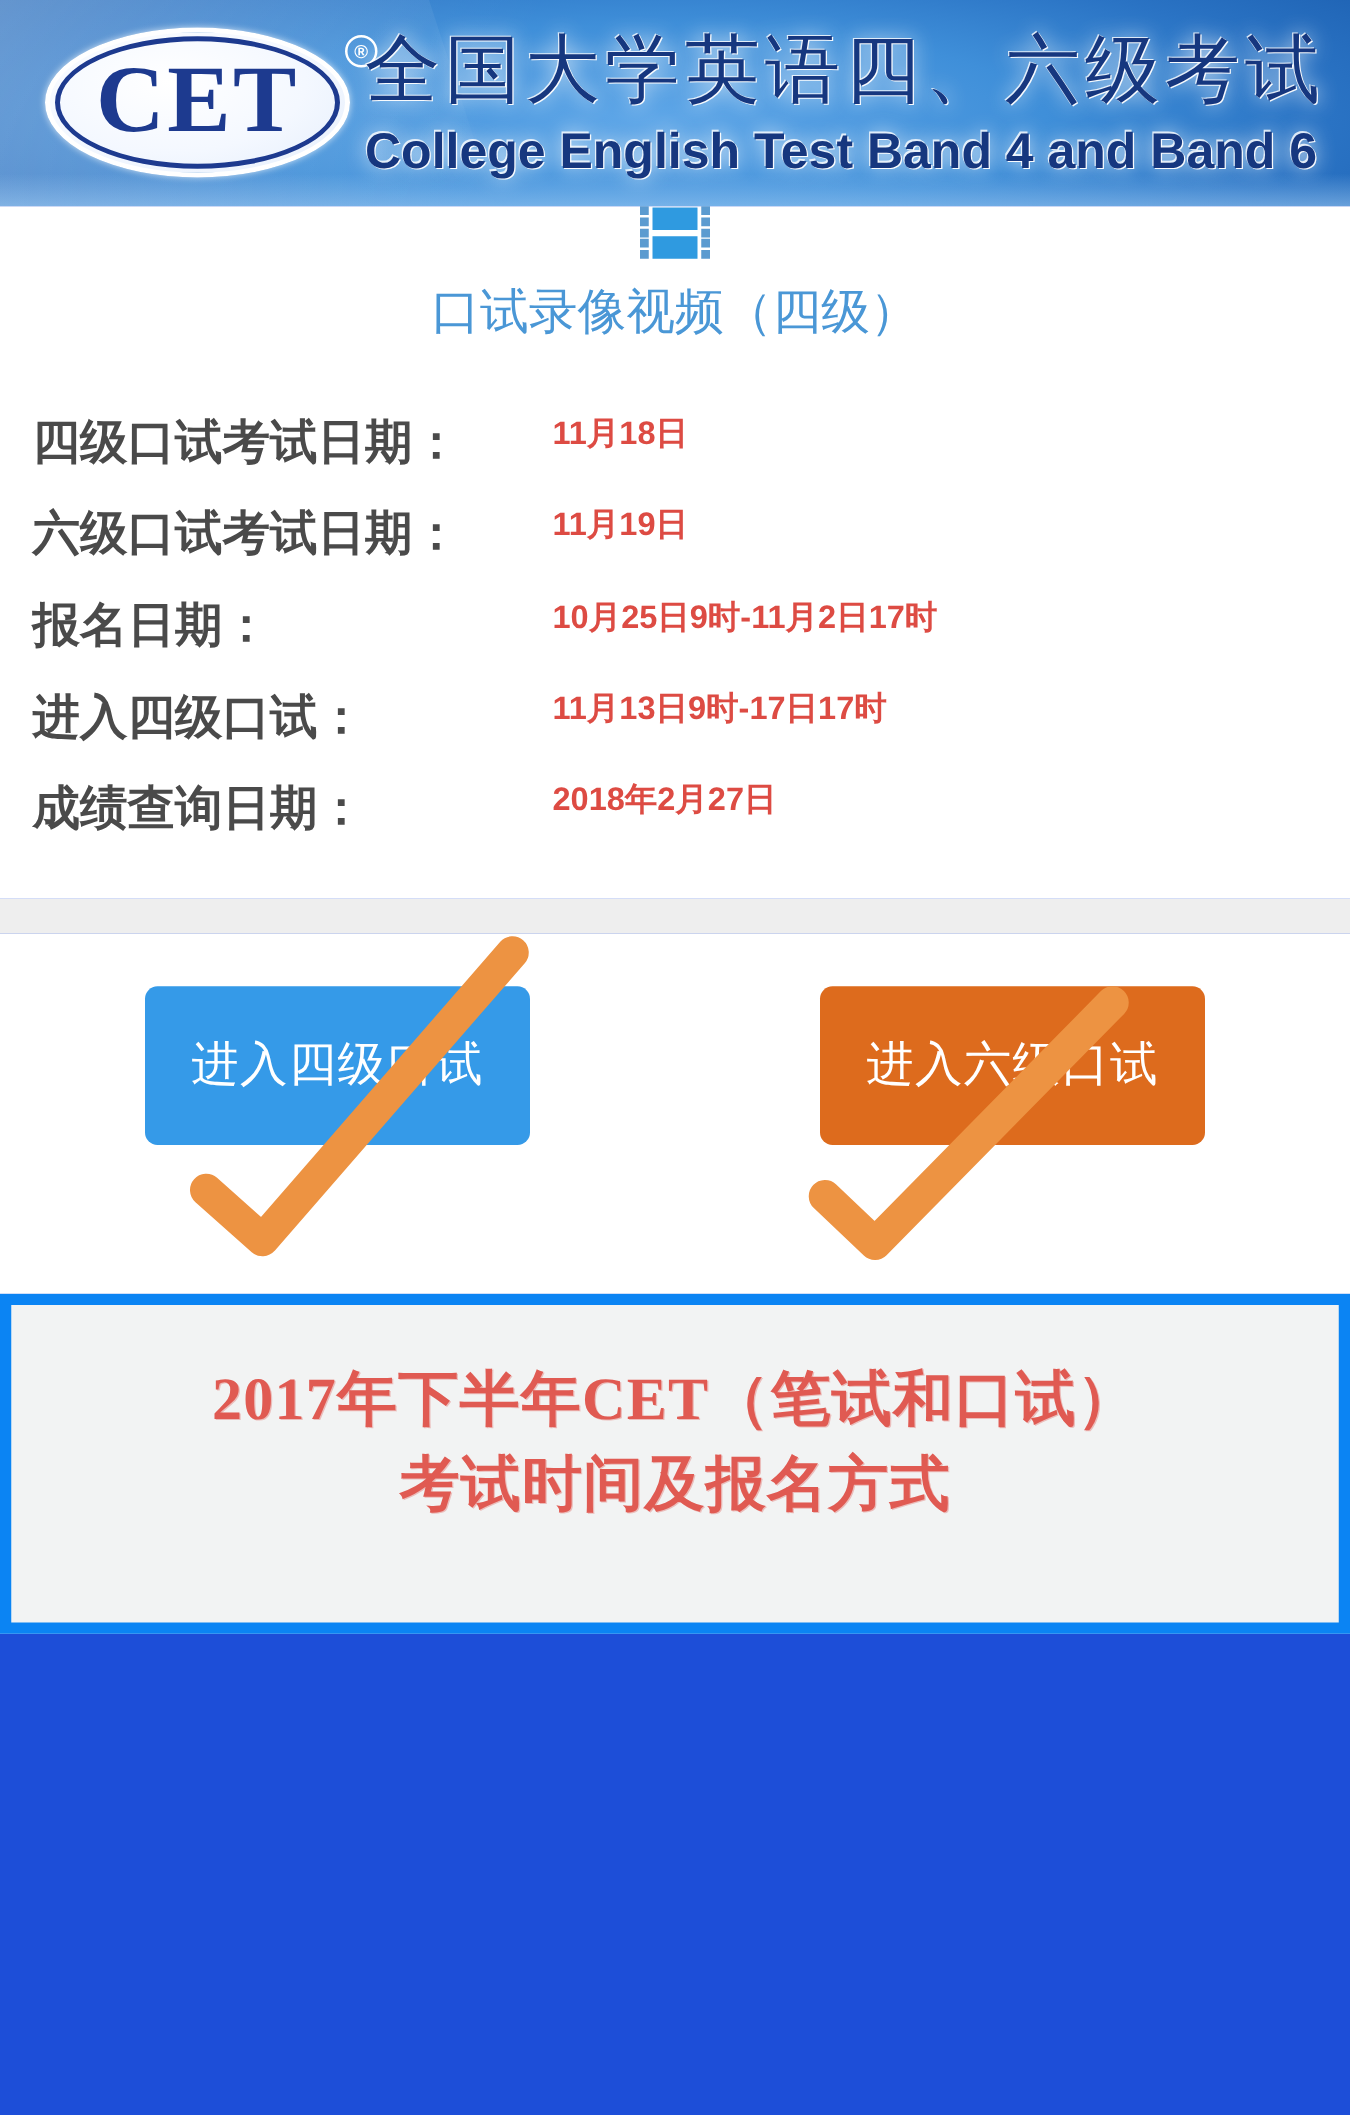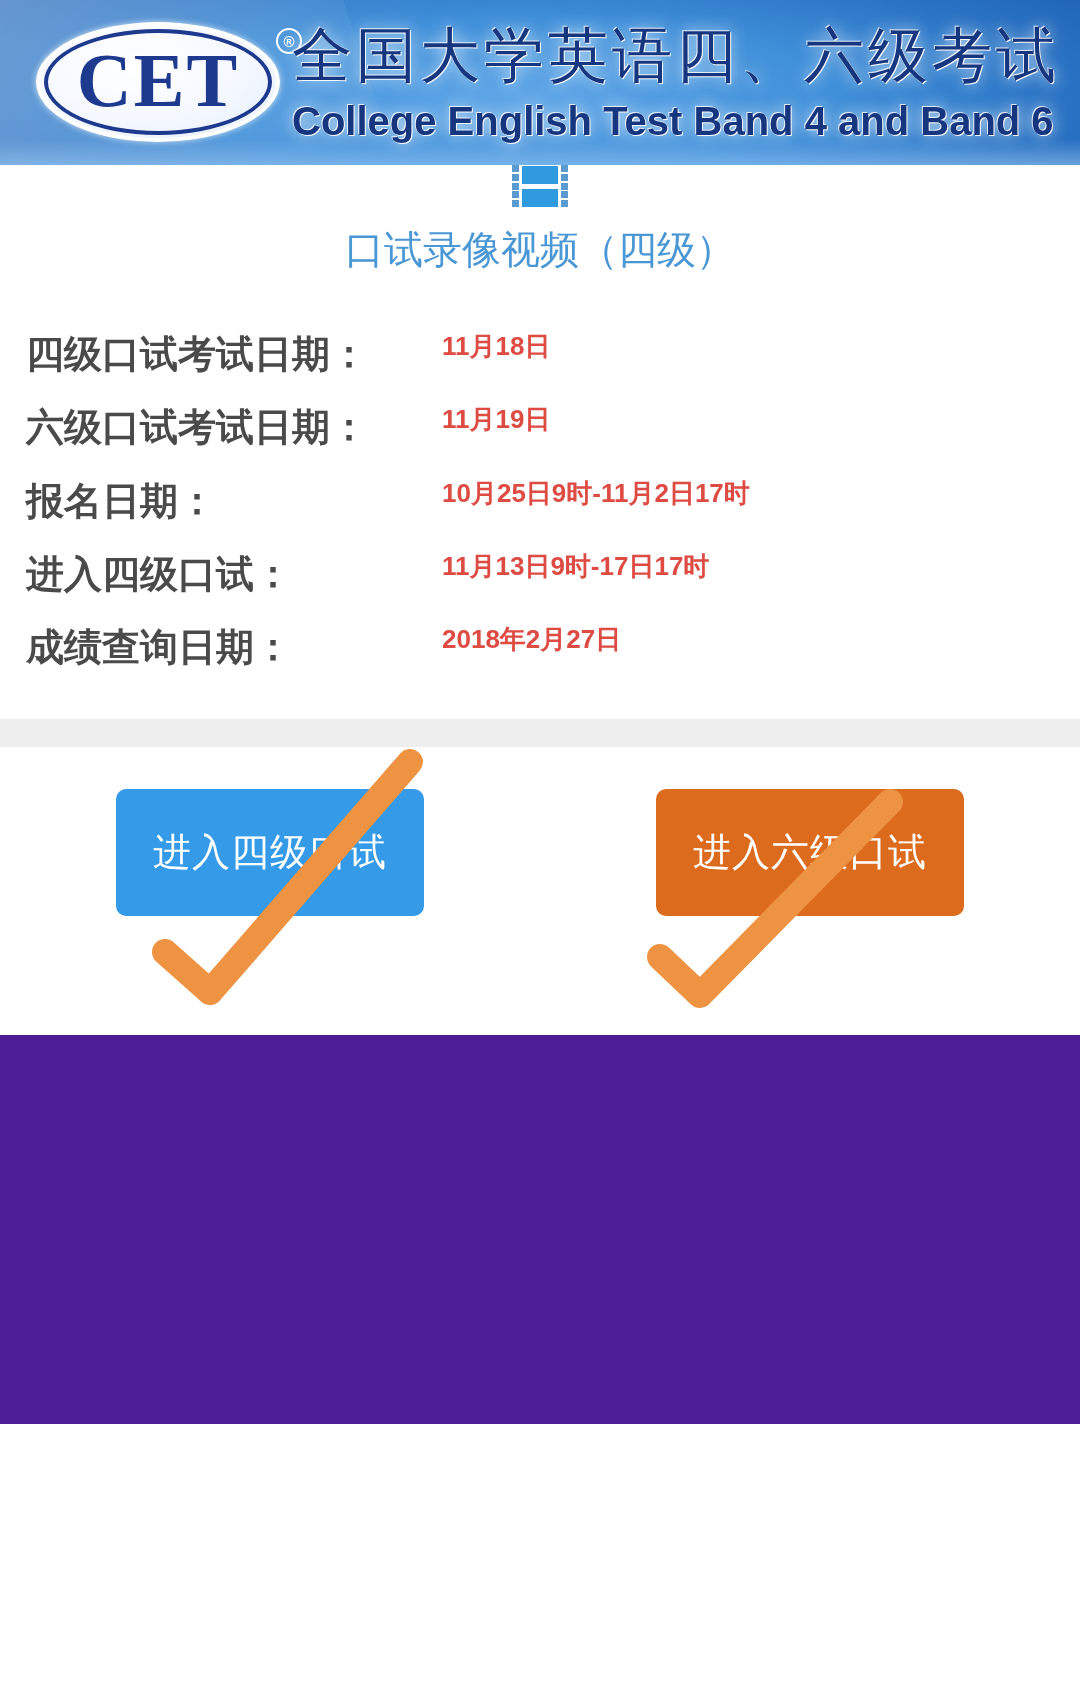--- a/index.html
+++ b/index.html
@@ -8,22 +8,22 @@
     width: 1080px;
     height: 1692px;
     background: #ffffff;
     font-family: "Liberation Sans", "DejaVu Sans", sans-serif;
     overflow: hidden;
   }
 
   #page {
     position: relative;
     width: 1080px;
-    height: 1424px;
-    background: #4c1d95;
+    height: 1692px;
+    background: #1d4ed8;
   }
 
   
   .header-banner {
     position: relative;
     width: 1080px;
     height: 165px;
     overflow: hidden;
     background:
       linear-gradient(115deg, rgba(255,255,255,0.14) 0%, rgba(255,255,255,0) 38%),
@@ -403,16 +403,20 @@
     </div>
 
     <svg class="annotation-layer" viewBox="0 0 1080 320">
       <path d="M 160 1160 L 160 1160" fill="none"></path>
       <path d="M 165 1125 L 210 1165 L 410 935" transform="translate(0,-890)" fill="none" stroke="#ed9342" stroke-width="26" stroke-linecap="round" stroke-linejoin="round"></path>
       <path d="M 660 1130 L 700 1168 L 890 975" transform="translate(0,-890)" fill="none" stroke="#ed9342" stroke-width="26" stroke-linecap="round" stroke-linejoin="round"></path>
     </svg>
 
   </div>
 
+  <div class="bottom-box">
+    <div class="bottom-title-line">2017年下半年CET（笔试和口试）</div>
+    <div class="bottom-title-line">考试时间及报名方式</div>
+  </div>
 
   <div class="bottom-filler"></div>
 
 </div>
 
 </body></html>

